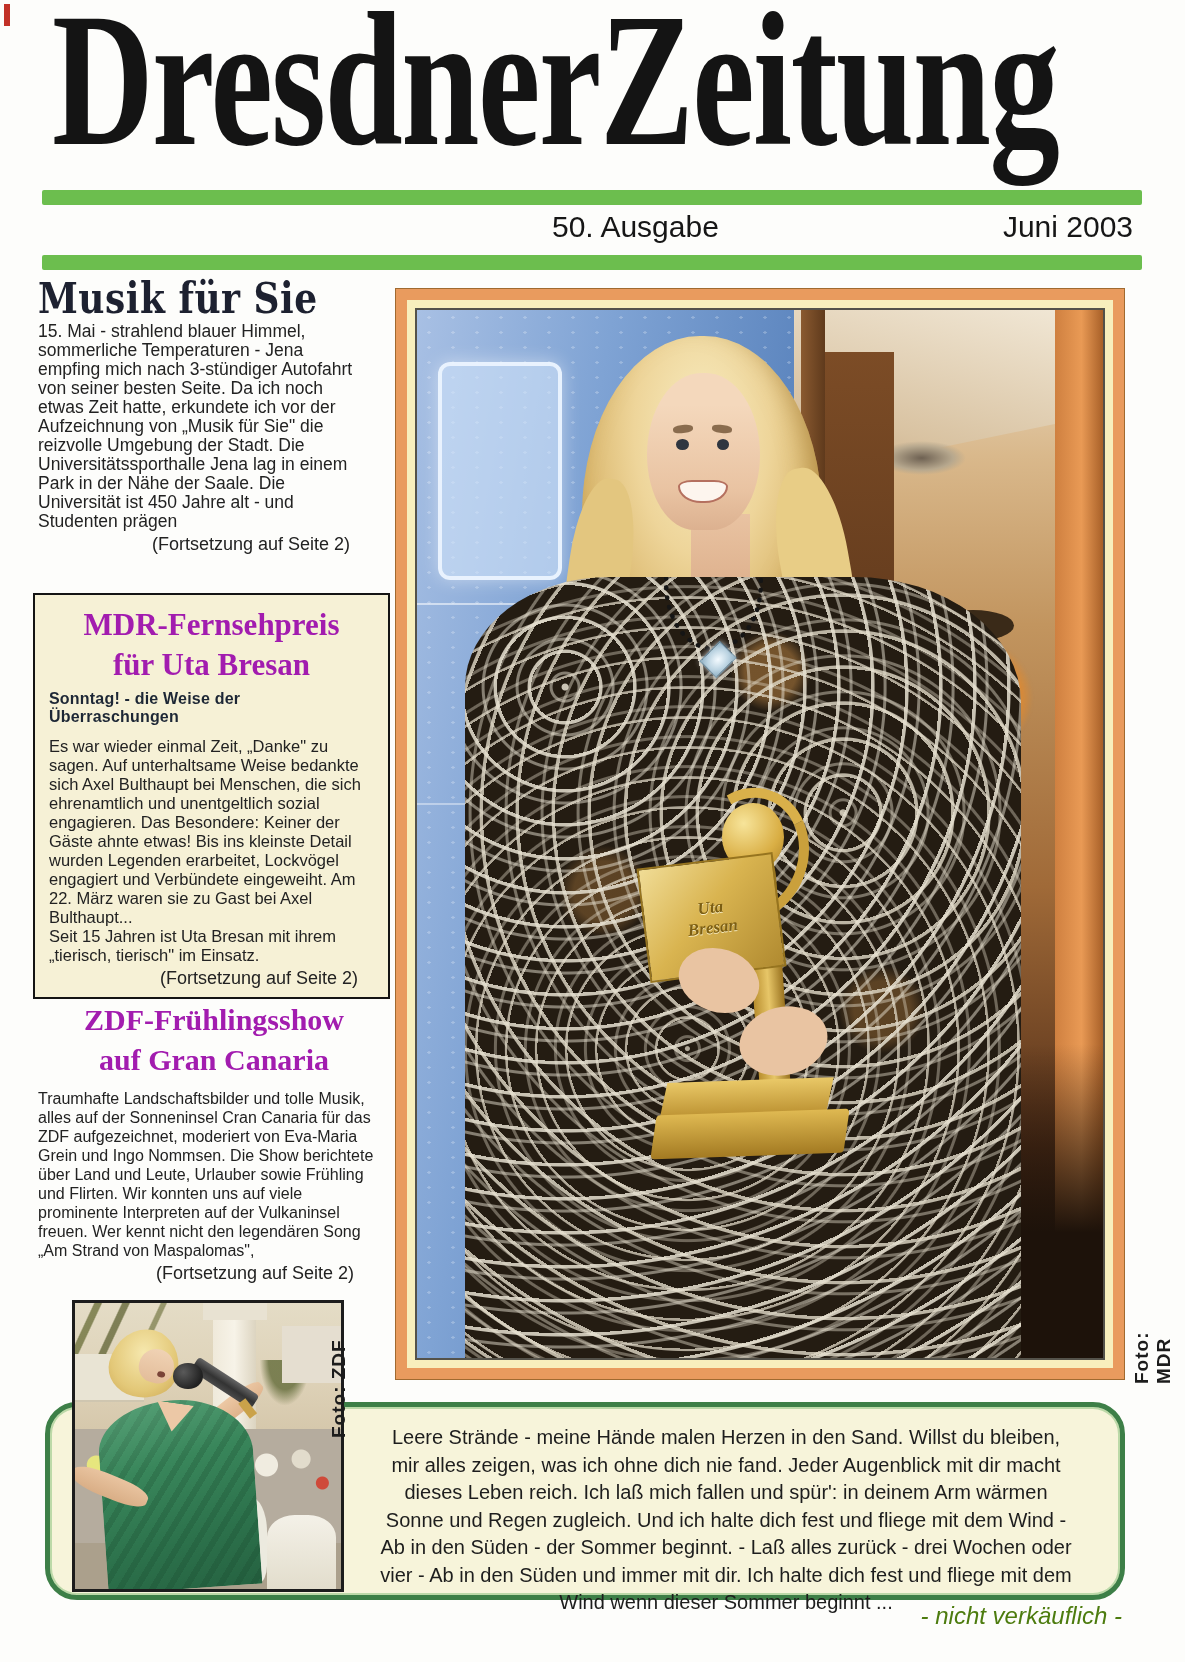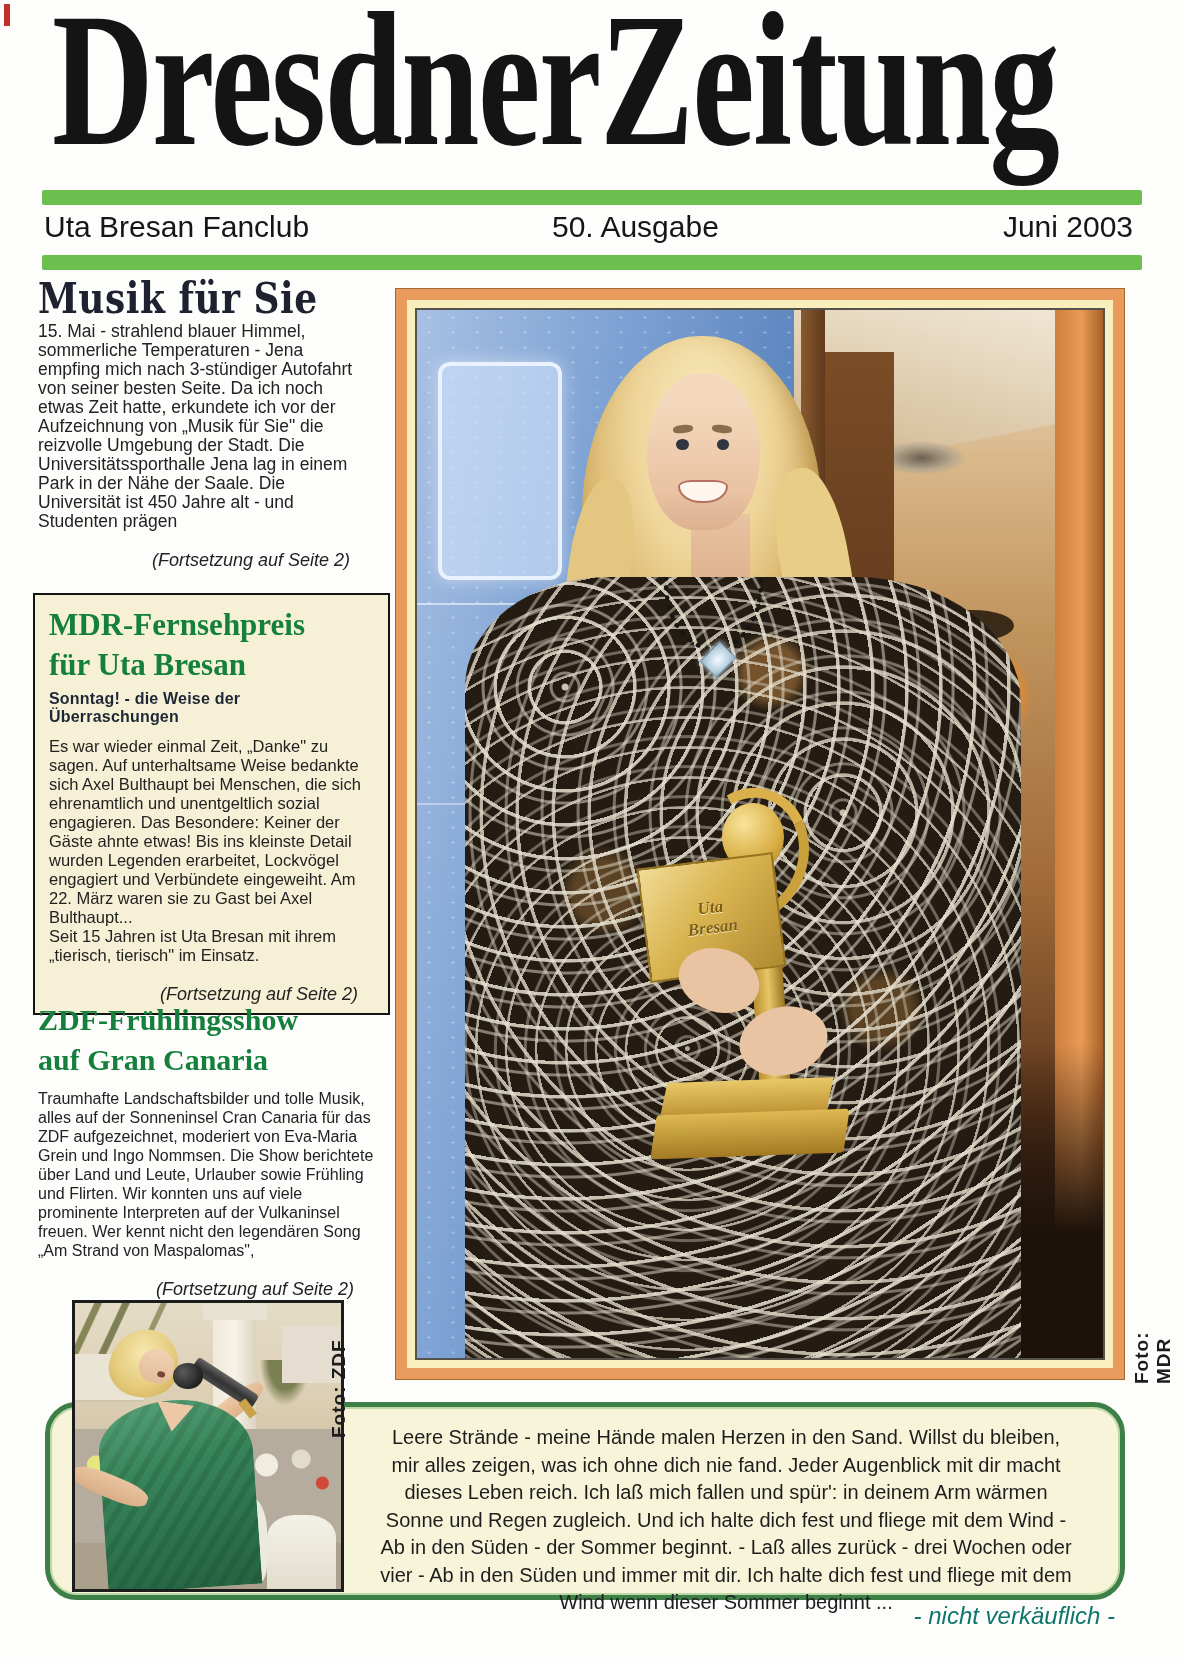--- a/index.html
+++ b/index.html
@@ -29,29 +29,29 @@
 
   
   .col{left:38px;width:352px;}
   .article-musik{top:274px;}
   .musik-title{
     font-family:"DejaVu Serif",serif;font-weight:bold;font-size:36px;line-height:40px;
     color:#1d2130;transform:scaleY(1.18);transform-origin:left top;letter-spacing:0.5px;
   }
   .musik-subtitle{margin-top:13px;font-size:24px;font-weight:bold;color:#2e2e2e;letter-spacing:0.3px;}
   .body-text{font-size:17.5px;line-height:19px;color:#222;margin-top:8px;}
-  .continuation{font-size:18px;font-style:italic;text-align:right;margin-top:19px;padding-right:40px;color:#222;}
+  .continuation{font-size:18px;text-align:right;margin-top:3px;padding-right:40px;color:#222;}
 
   .mdr-box{
     left:33px;top:593px;width:357px;box-sizing:border-box;
     background:#f6f1d6;border:2px solid #141414;padding:10px 14px 8px 14px;
   }
   .serif-head{
     font-family:"Liberation Serif",serif;font-weight:bold;
-    font-size:31px;line-height:40px;color:#15803d;
+    font-size:31px;line-height:40px;color:#a21caf;text-align:center;
   }
   .mdr-subtitle{font-size:16px;font-weight:bold;color:#1d2735;margin-top:5px;letter-spacing:0.2px;}
   .mdr-body{font-size:16.5px;line-height:19px;margin-top:11px;}
   .mdr-cont{padding-right:16px;}
 
   .article-zdf{top:1000px;}
   .zdf-title{font-size:30px;}
   .zdf-body{font-size:16px;line-height:19px;margin-top:9px;}
   .zdf-cont{padding-right:36px;}
 
@@ -213,33 +213,32 @@
   .z-arm-l{left:-2%;top:60%;width:30%;height:8%;z-index:3;border-radius:40%;
     background:linear-gradient(#e9c4a0,#d9ae86);transform:rotate(22deg);}
 
   
   .lyrics-box{left:45px;top:1402px;width:1080px;height:198px;box-sizing:border-box;z-index:4;
     background:#f7f4da;border:5px solid #3d7f47;border-radius:32px;
     box-shadow:inset 0 0 0 2px #bcd9a8;}
   .lyrics-text{position:absolute;left:300px;right:18px;top:17px;
     font-size:20px;line-height:27.5px;text-align:center;color:#1d1d1d;white-space:pre;}
 
-  .note{right:70px;top:1602px;font-size:24px;font-style:italic;color:#0f766e;}
+  .note{right:63px;top:1602px;font-size:24px;font-style:italic;color:#4d7c0f;}
 </style>
 </head>
 <body>
 
 <div class="page">
 
   <div class="abs scan-mark"></div>
 
   <div class="abs masthead">DresdnerZeitung</div>
 
   <div class="abs bar top"></div>
-  <div class="abs hdr fanclub">Uta Bresan Fanclub</div>
   <div class="abs hdr issue">50. Ausgabe</div>
   <div class="abs hdr date">Juni 2003</div>
   <div class="abs bar bottom"></div>
 
   <div class="abs col article-musik">
     <div class="musik-title">Musik für Sie</div>
     <div class="body-text pre">15. Mai - strahlend blauer Himmel,
 sommerliche Temperaturen - Jena
 empfing mich nach 3-stündiger Autofahrt
 von seiner besten Seite. Da ich noch

